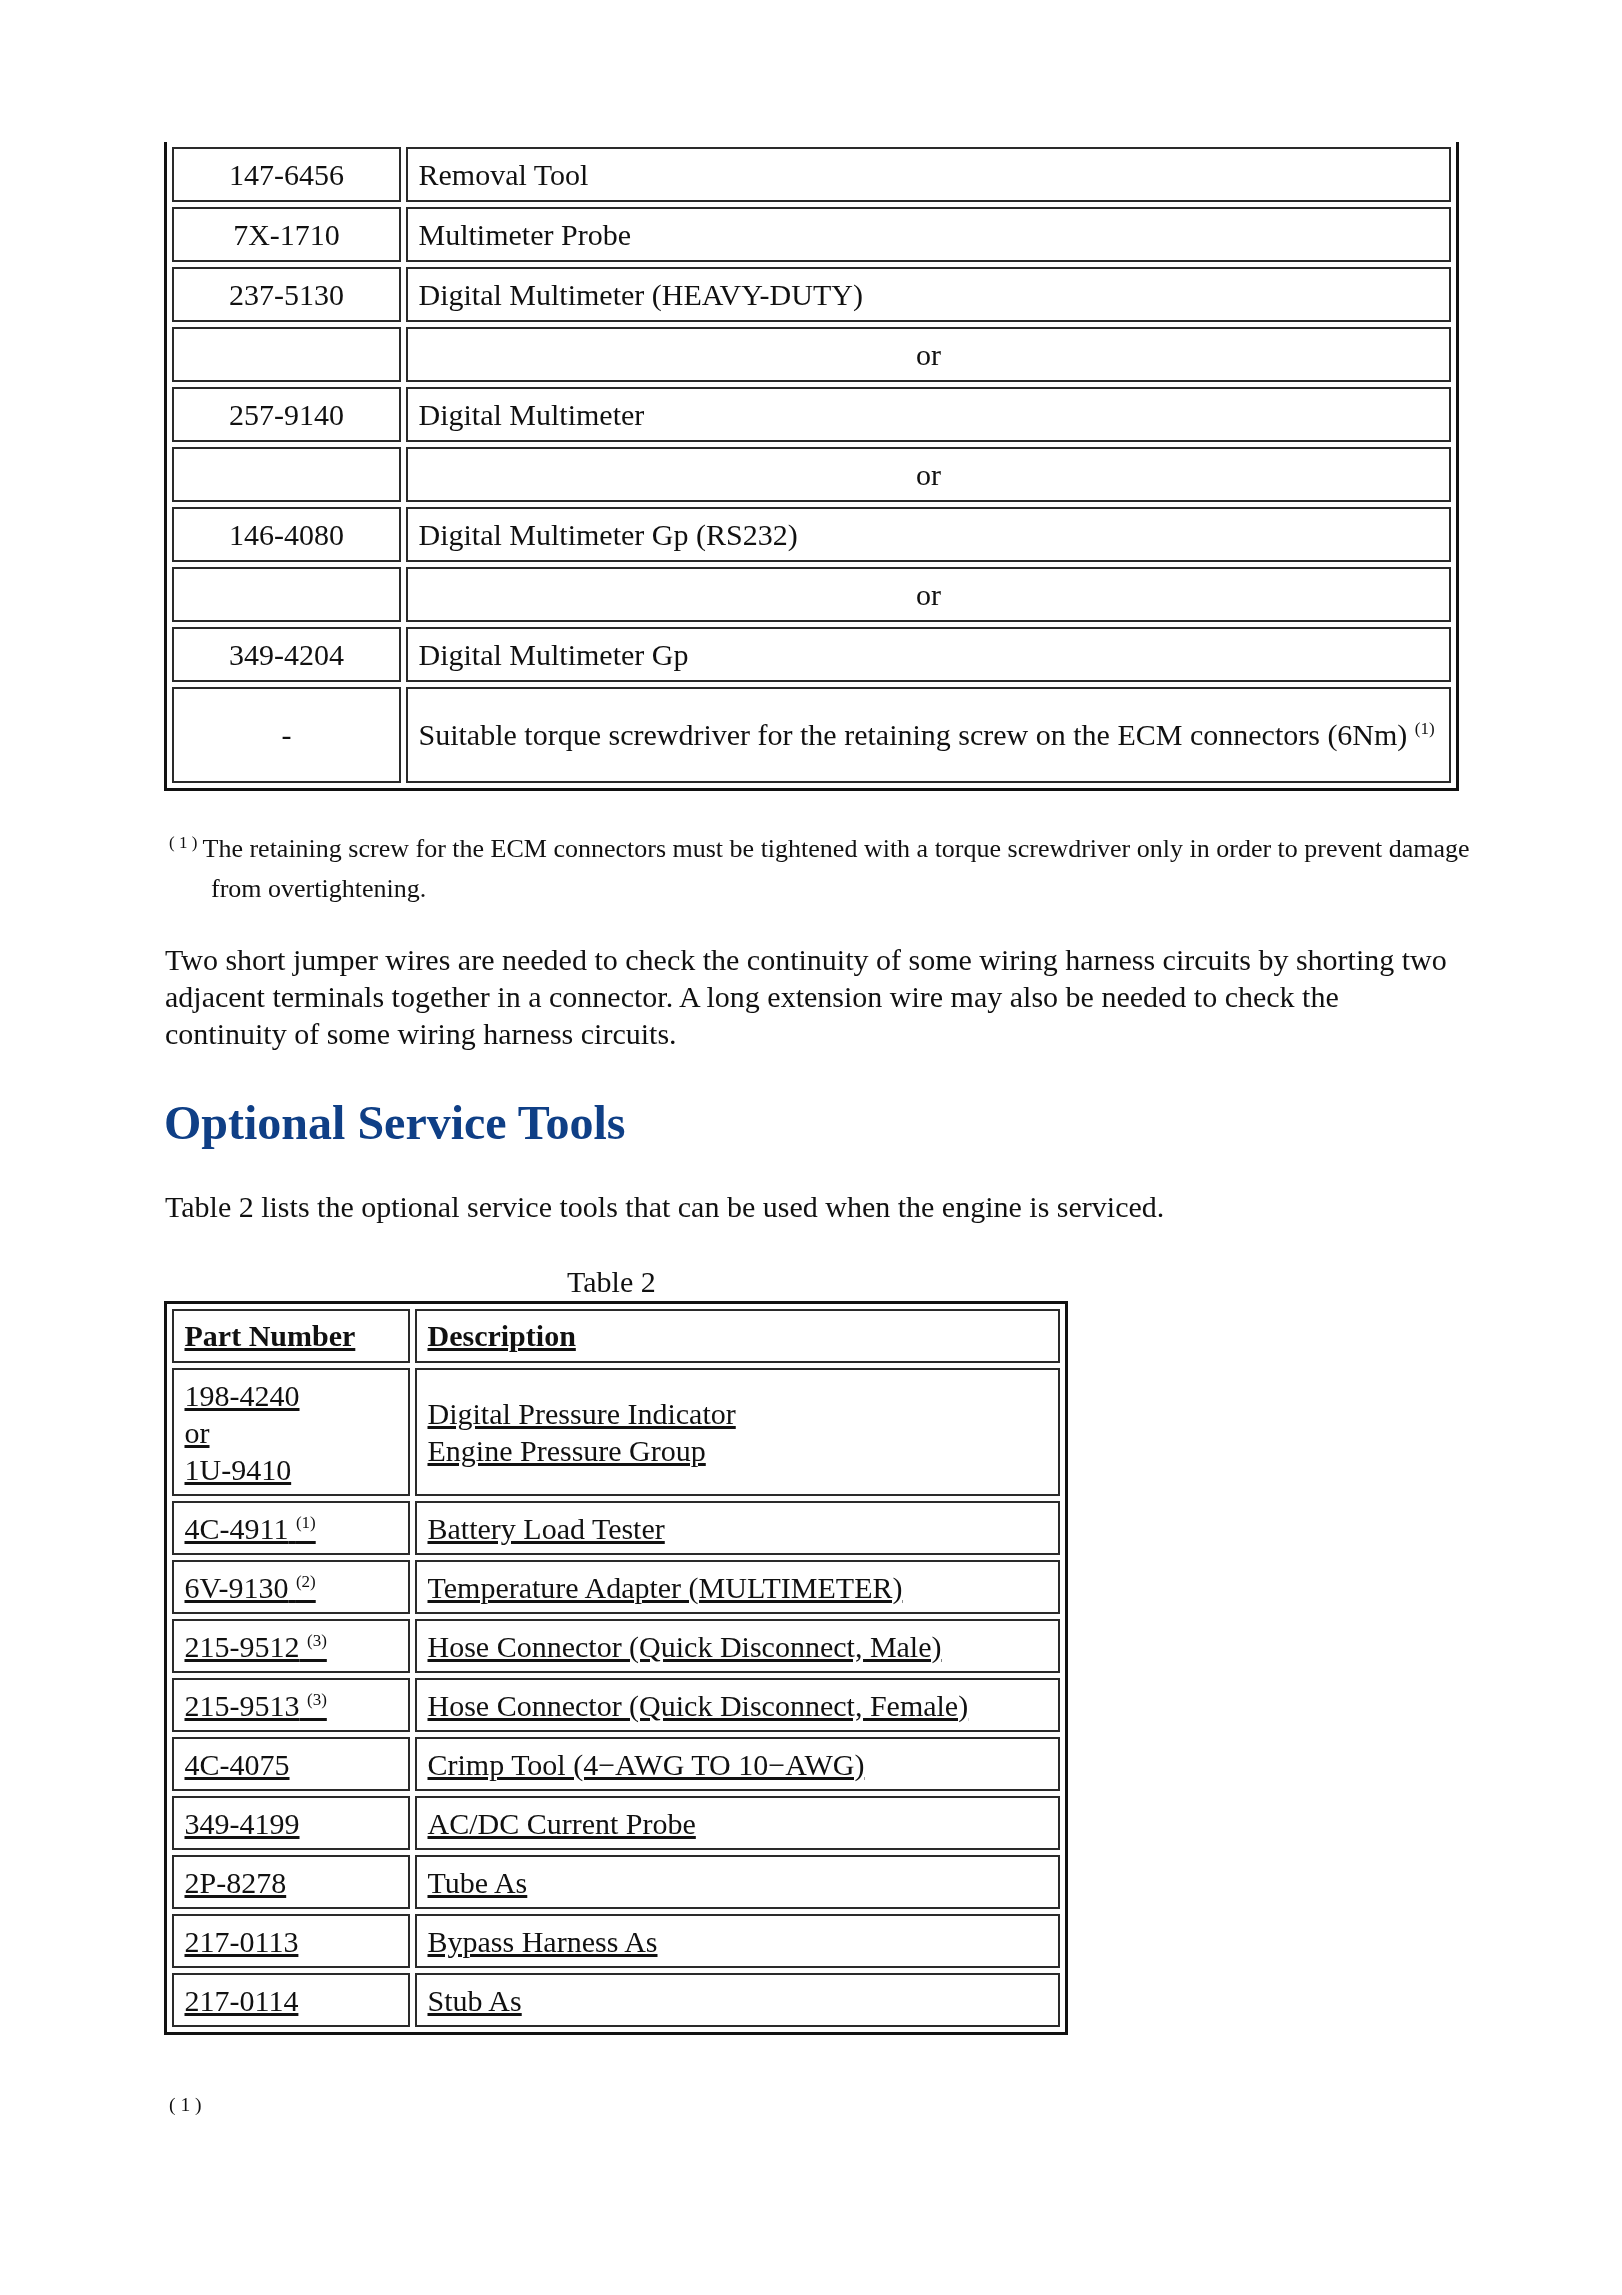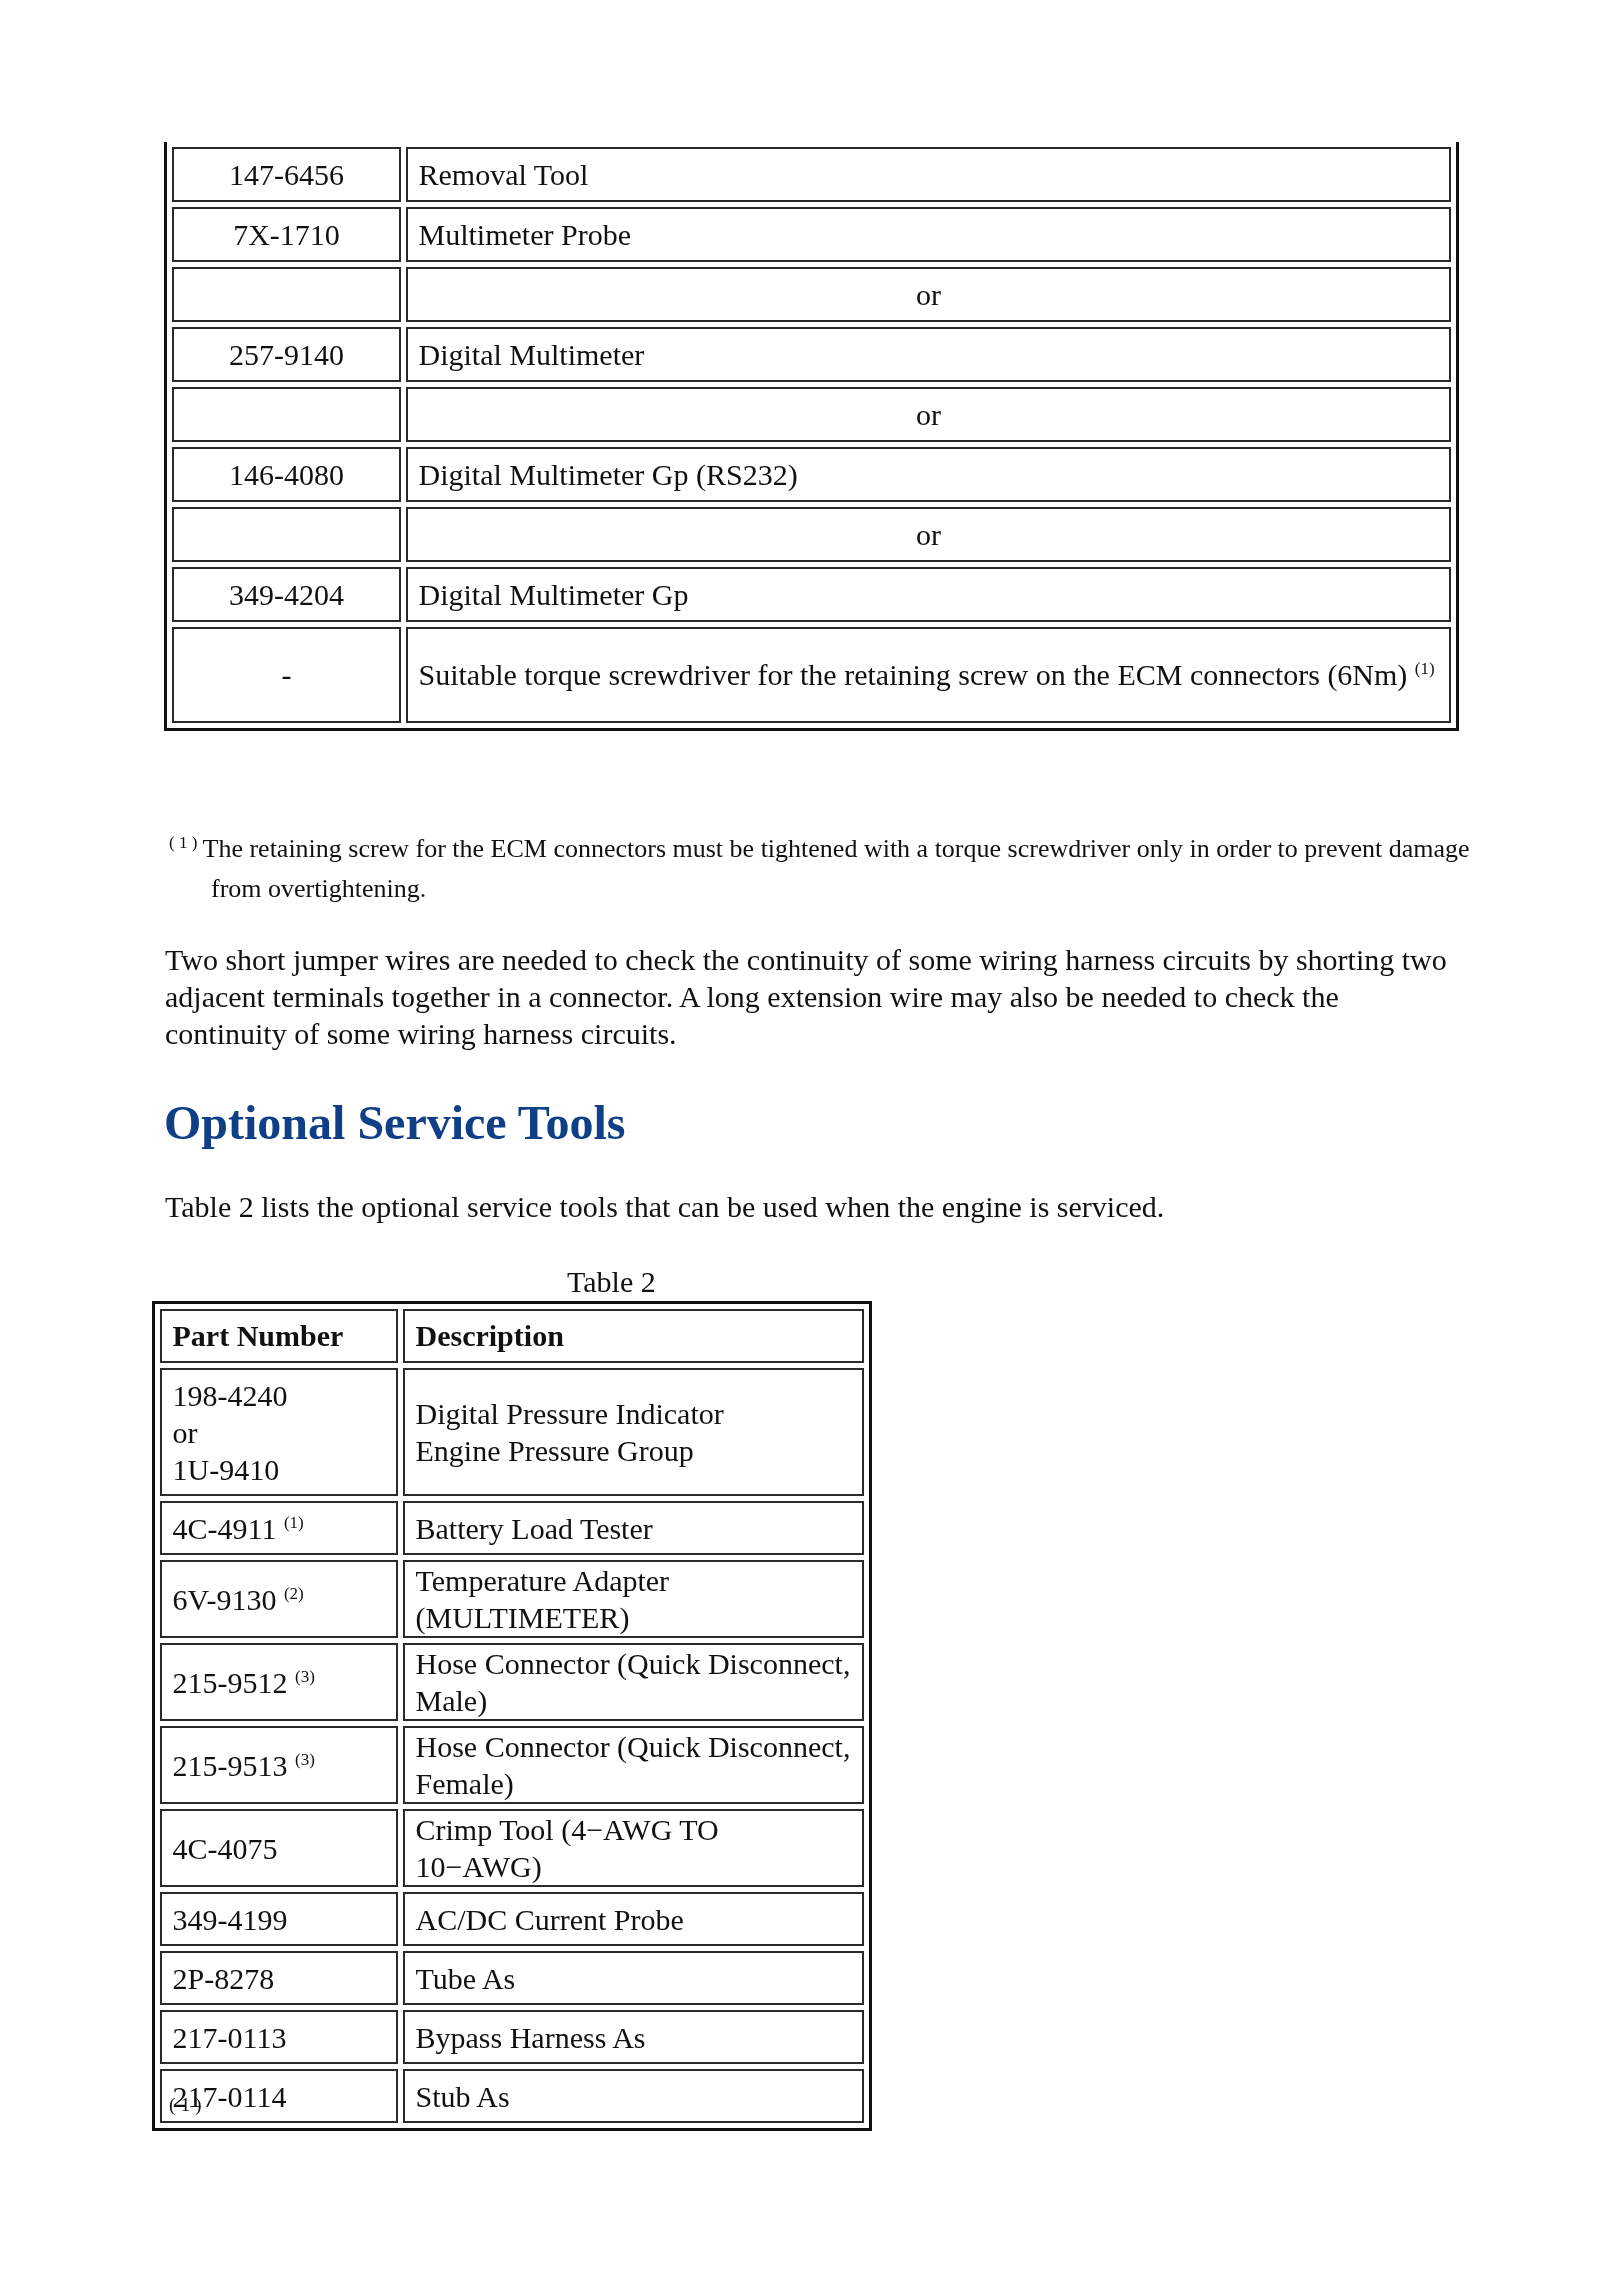--- a/index.html
+++ b/index.html
@@ -10,21 +10,21 @@
   }
   .tbl { position: absolute; border-collapse: separate; border-spacing: 5.2px 3.9px; }
   .tbl td { border: 2.6px solid #2a2a2a; padding: 0 10.5px; vertical-align: middle; font-size: 30px; line-height: 37px; }
   
   #t1 { left: 164px; top: 147px; width: 1295px; border-left: 3.3px solid #111; border-right: 3.3px solid #111; border-bottom: 3.9px solid #111; border-top: none; border-spacing: 5.2px 5.2px; margin-top:-5.2px; }
   #t1 td { height: 51px; }
   #t1 td.pn { width: 204px; text-align: center; margin-left: 12px; }
   #t1 td.or { text-align: center; }
   #t1 tr.tall td { height: 92px; }
   
-  #t2 { left: 152px; top: 1301px; width: 720px; border: 3.3px solid #111; border-spacing: 5.2px 5.2px; }
+  #t2 { left: 164px; top: 1301px; width: 904px; border: 3.3px solid #111; border-spacing: 5.2px 5.2px; text-decoration: underline; }
   #t2 td { height: 50px; }
   #t2 td.pn { width: 213px; }
   #t2 th { border: 2.6px solid #2a2a2a; padding: 0 10.5px; text-align: left; font-size: 30px; font-weight: bold; height: 50px; }
   #t2 tr.multi td { height: 124px; }
   sup { font-size: 17px; vertical-align: super; line-height: 0; }
   .fn-mark { font-size: 17px; position: relative; top: -9.2px; margin-right: 5.2px; }
   .abs { position: absolute; }
   #fn1 { left: 169px; top: 830px; width: 1302px; font-size: 26px; line-height: 37px; padding-left: 42px; text-indent: -42px; }
   #para1 { left: 165px; top: 941px; width: 1302px; font-size: 30px; line-height: 37px; }
   #heading { left: 164px; top: 1093px; font-size: 48px; font-weight: bold; color: #0f3f86; margin: 0; line-height: 59px; }
@@ -37,20 +37,24 @@
 
 <table id="t1" class="tbl">
   <tbody>
     <tr>
       <td class="pn">147-6456</td>
       <td>Removal Tool</td>
     </tr>
     <tr>
       <td class="pn">7X-1710</td>
       <td>Multimeter Probe</td>
+    </tr>
+    <tr>
+      <td class="pn">237-5130</td>
+      <td>Digital Multimeter (HEAVY-DUTY)</td>
     </tr>
     <tr>
       <td class="pn"></td>
       <td class="or">or</td>
     </tr>
     <tr>
       <td class="pn">257-9140</td>
       <td>Digital Multimeter</td>
     </tr>
     <tr>

